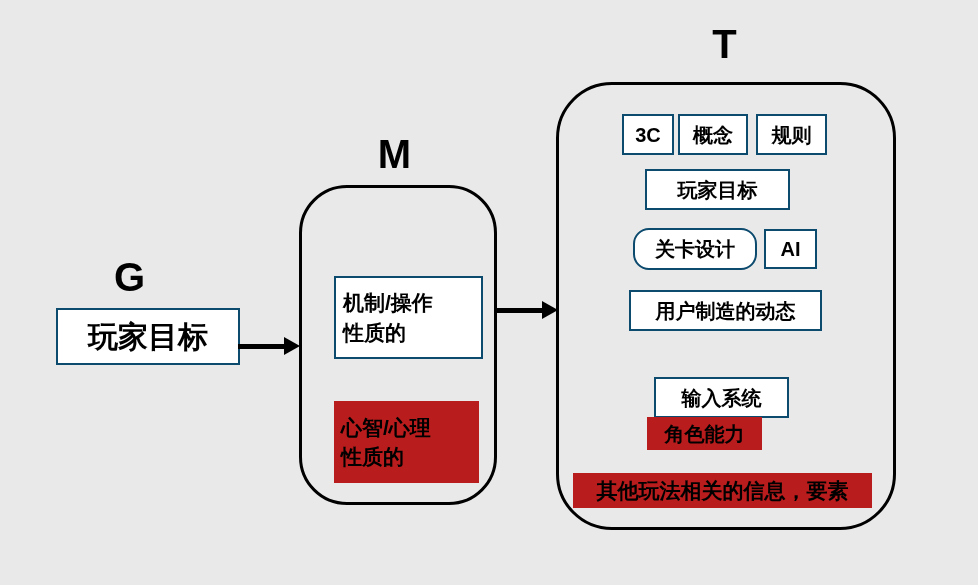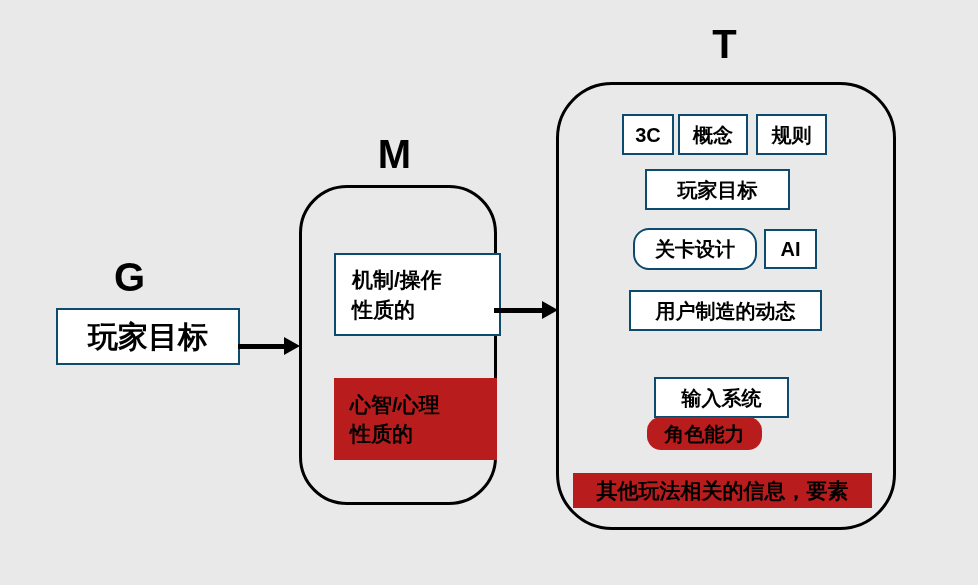--- a/index.html
+++ b/index.html
@@ -43,23 +43,24 @@
     justify-content: center;
     font-weight: 700;
     font-size: 20px;
     white-space: nowrap;
     line-height: 1.2;
   }
   .multiline {
     white-space: pre-line;
     justify-content: flex-start;
     text-align: left;
-    padding: 6px 16px;
+    padding: 6px 7px;
     font-size: 21px;
     line-height: 1.4;
+    margin-top: 23px;
   }
   .round {
     border: 3px solid #000;
     border-radius: 48px;
     background: transparent;
   }
   .arrow {
     display: flex;
     align-items: center;
   }
@@ -110,17 +111,17 @@
 
   <div class="abs box" style="left:645px; top:169px; width:141px; height:37px;">玩家目标</div>
 
   <div class="abs box" style="left:633px; top:228px; width:120px; height:38px;border-radius:16px;">关卡设计</div>
   <div class="abs box" style="left:764px; top:229px; width:49px; height:36px;">AI</div>
 
   <div class="abs box" style="left:629px; top:290px; width:189px; height:37px;">用户制造的动态</div>
 
   <div class="abs box" style="left:654px; top:349px; width:131px; height:37px;margin-top:28px;">输入系统</div>
 
-  <div class="abs plain" style="left:647px; top:417px; width:115px; height:33px;border-radius:14px;">角色能力</div>
+  <div class="abs plain" style="left:647px; top:417px; width:115px; height:33px;">角色能力</div>
 
   <div class="abs plain" style="left:573px; top:473px; width:299px; height:35px; font-size:21px;">其他玩法相关的信息，要素</div>
 
 </div>
 
 </body></html>

